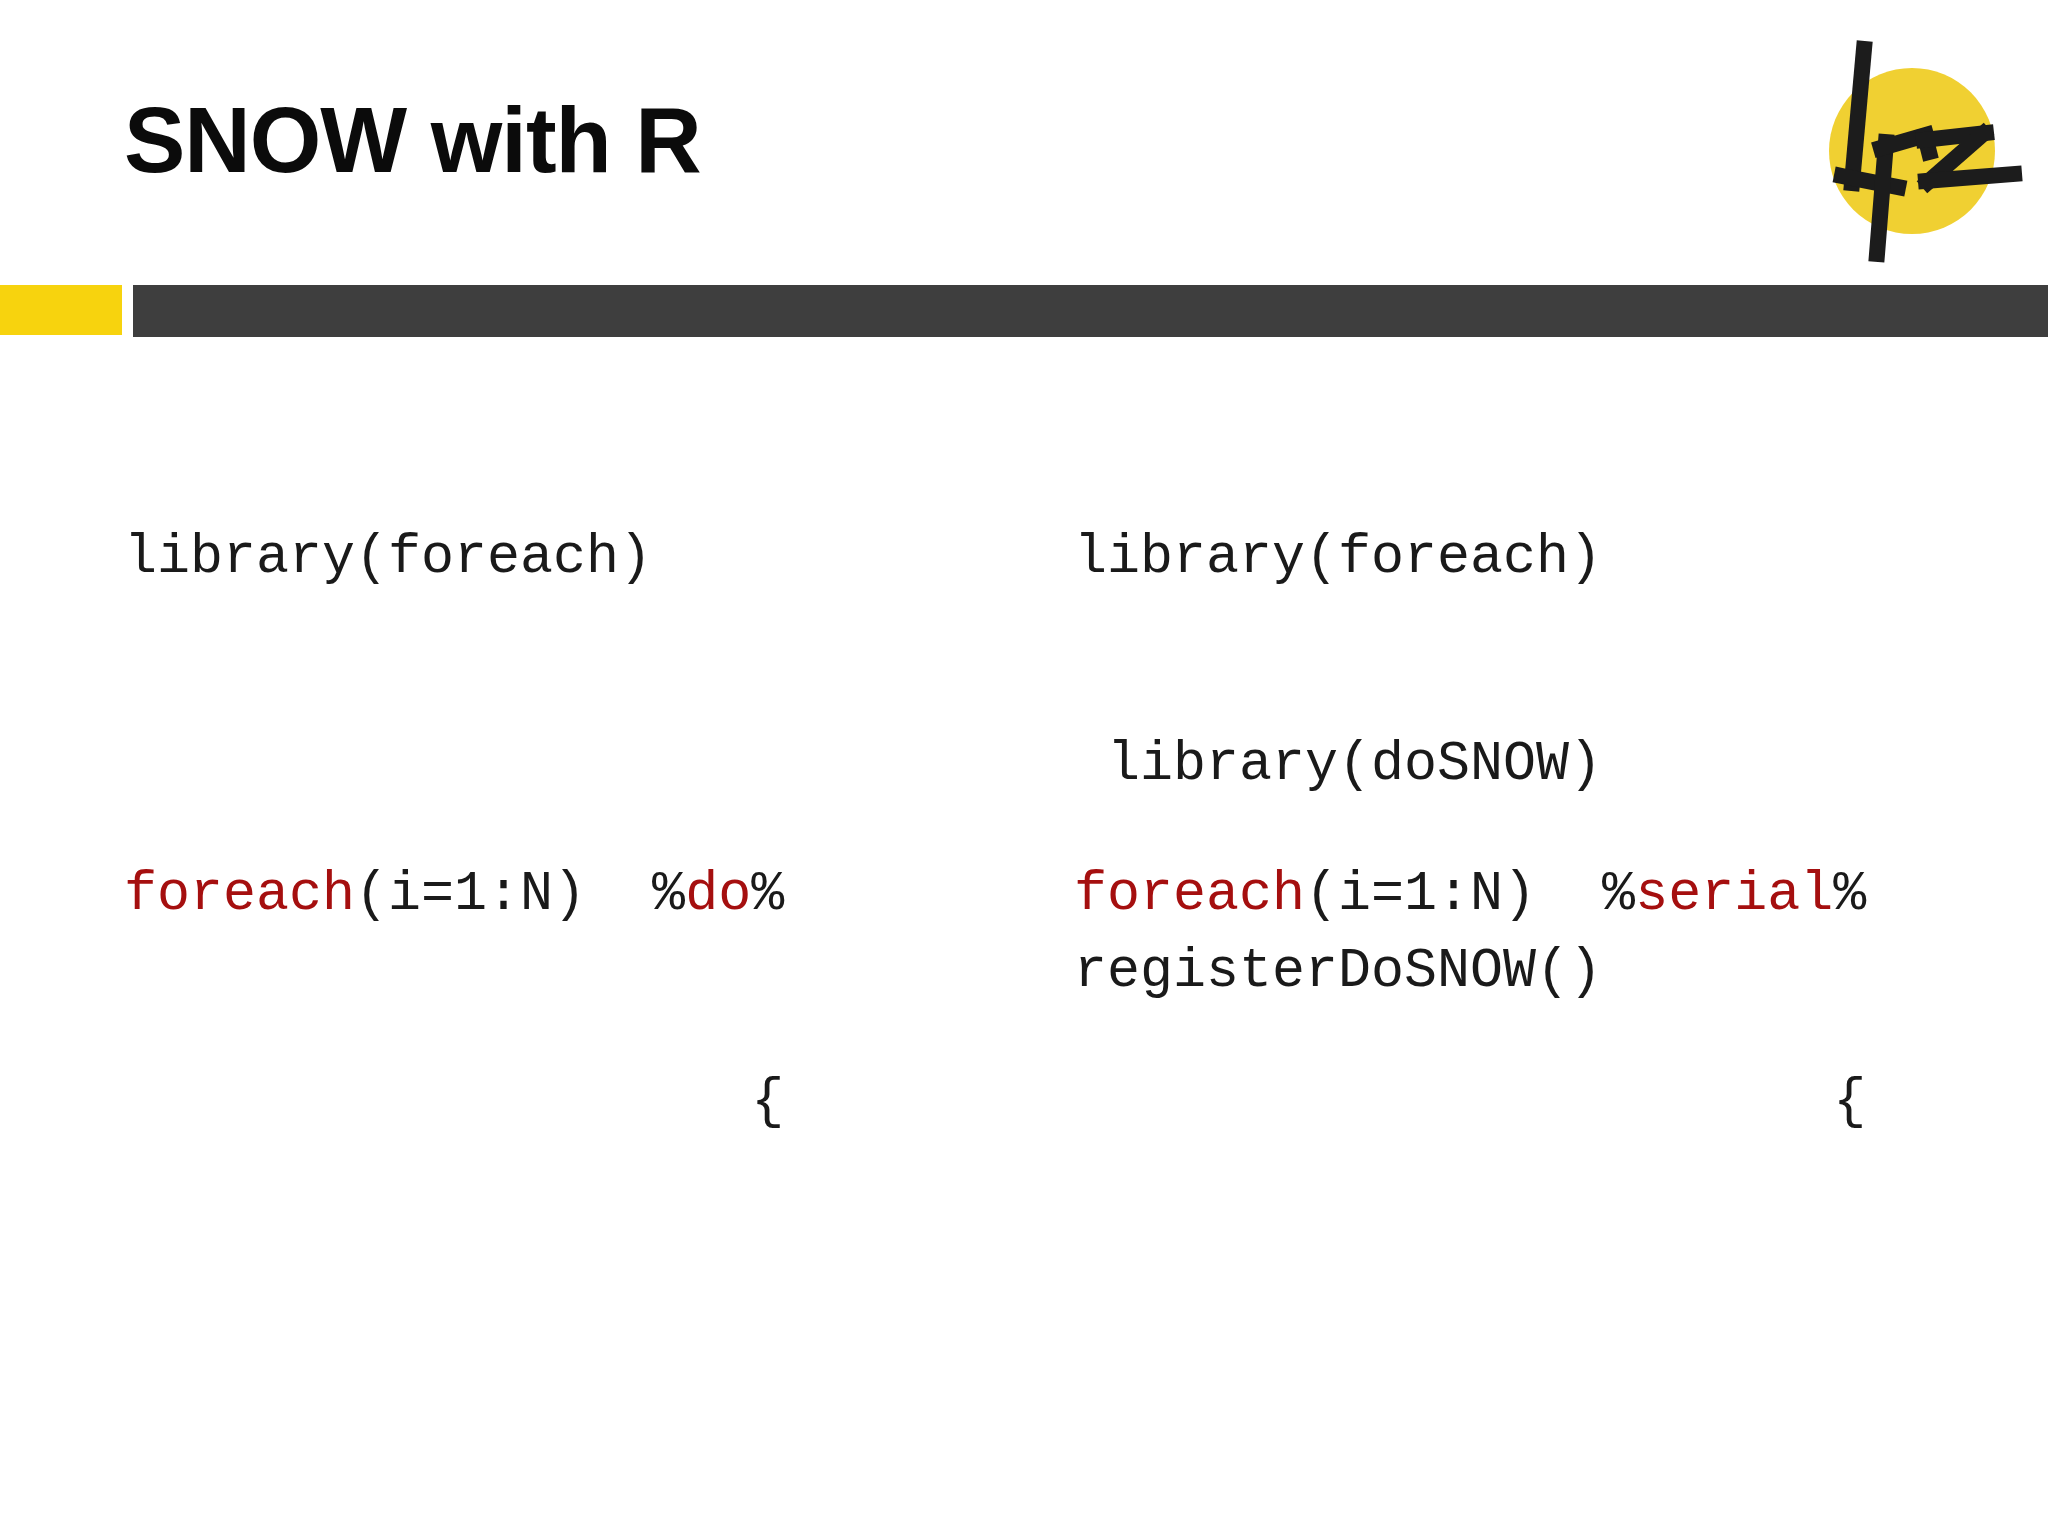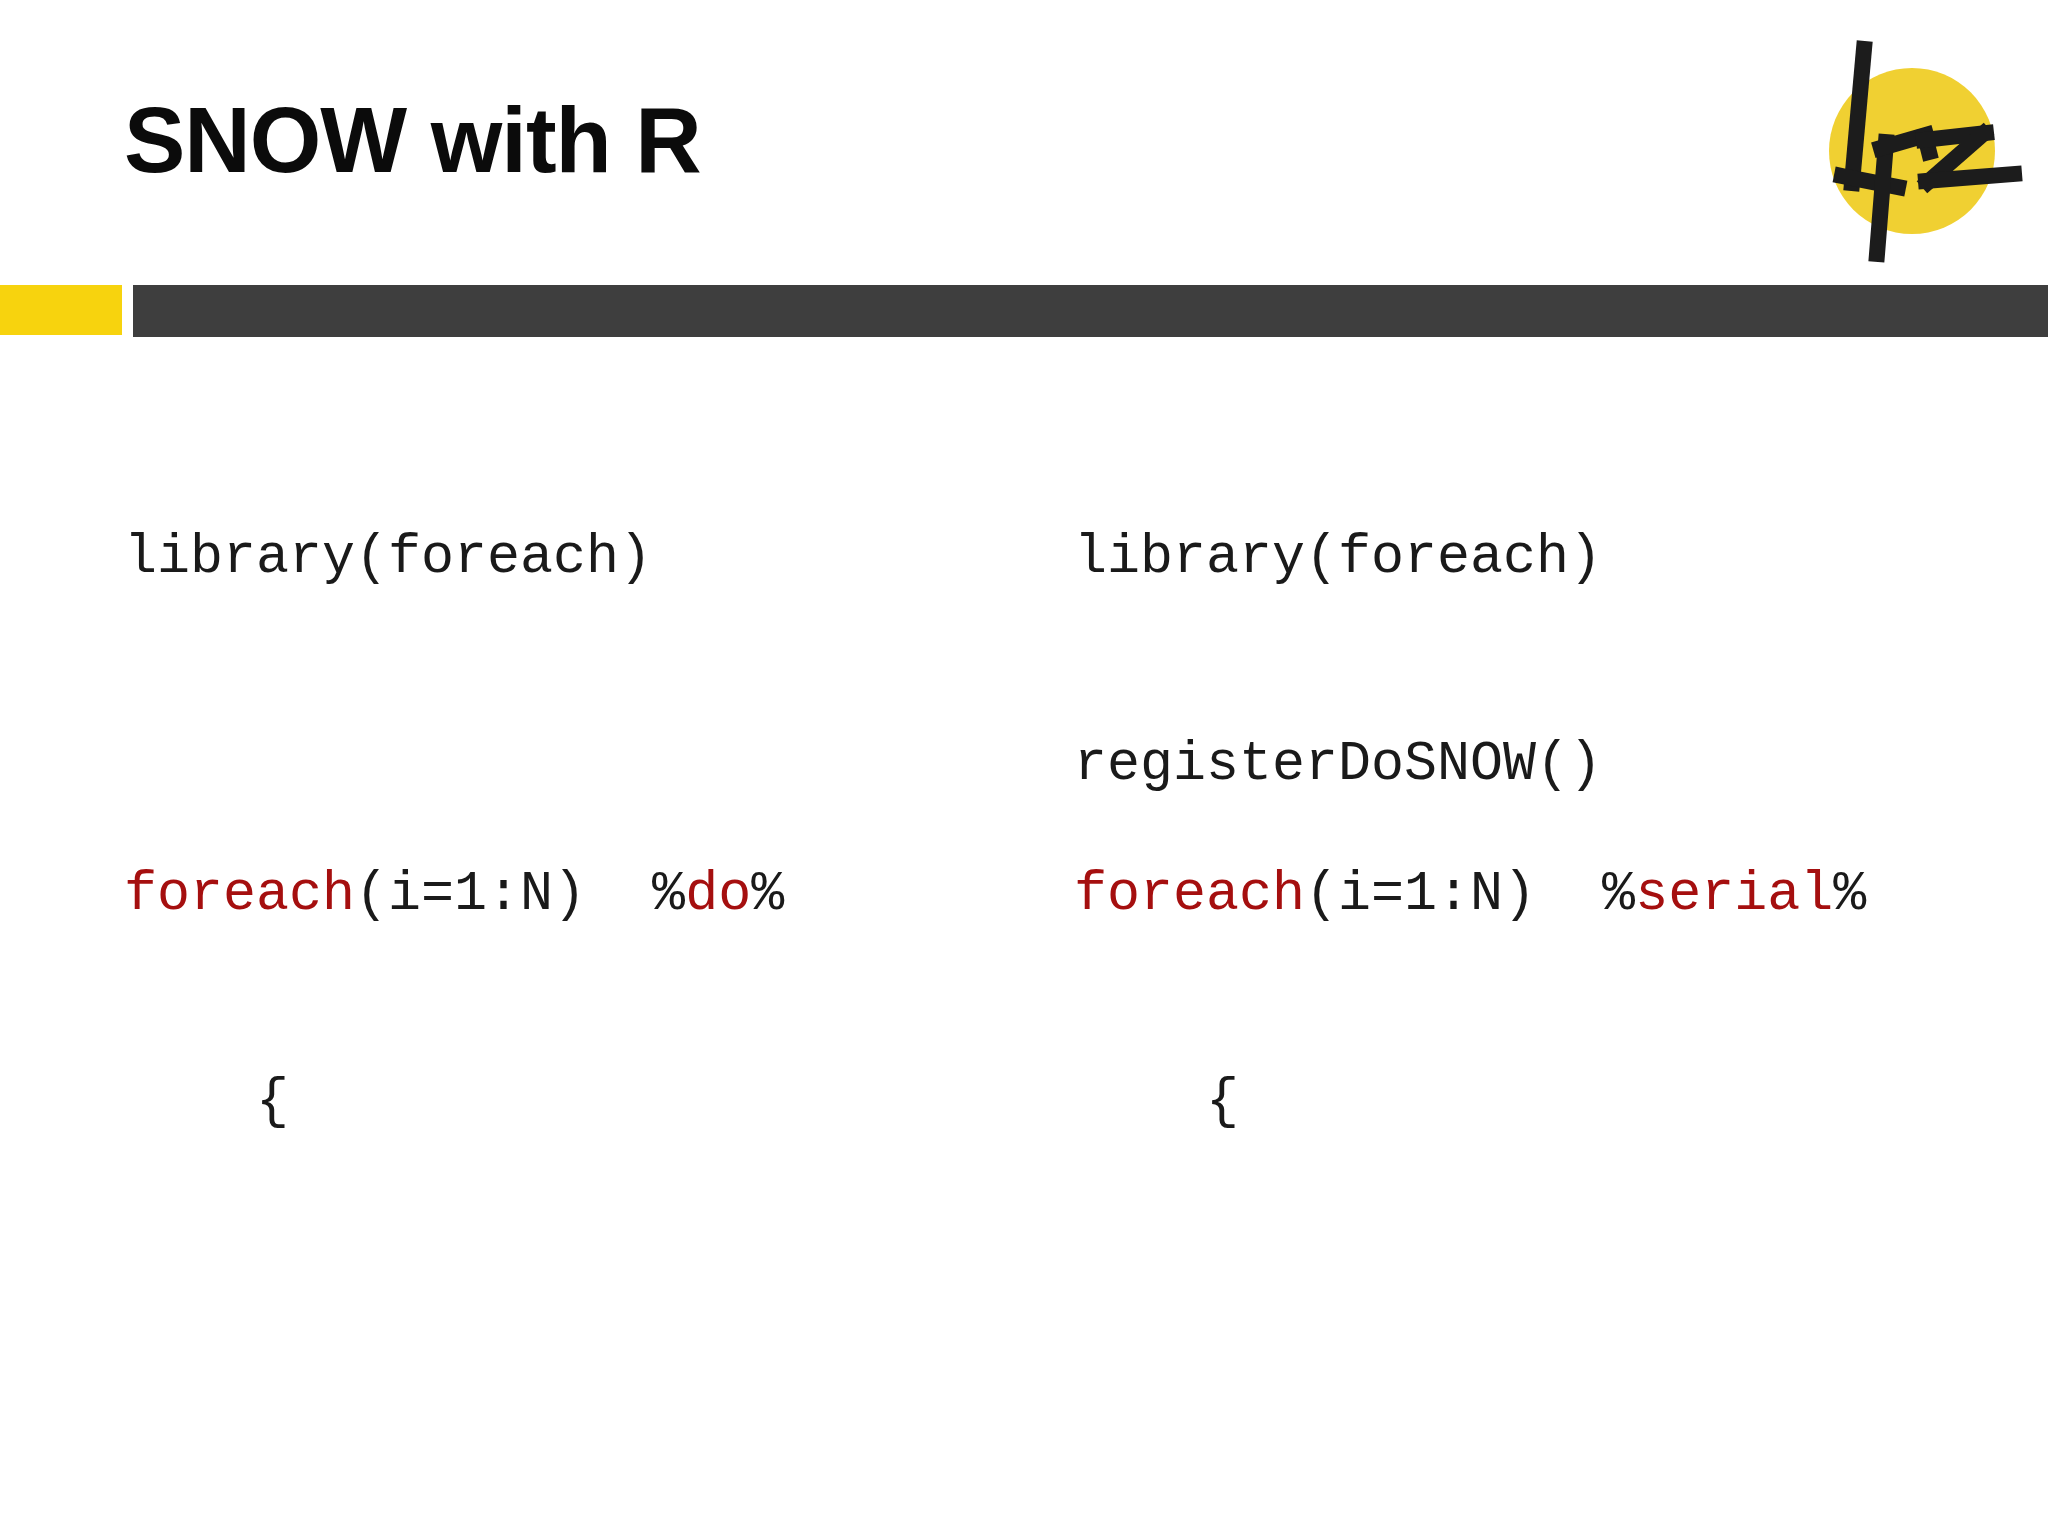--- a/index.html
+++ b/index.html
@@ -49,20 +49,21 @@
     height: 52px;
     background: #3e3e3e;
   }
   .code {
     position: absolute;
     font-family: "Liberation Mono", "DejaVu Sans Mono", monospace;
     font-size: 55px;
     line-height: 69px;
     color: #1a1a1a;
     white-space: pre;
+    text-align: right;
   }
   .code .kw {
     color: #a50f0f;
     font-weight: normal;
   }
   .comment {
     color: #2e6e2e;
   }
   .pos-lib-left   { left: 124px;  top: 385px; }
   .pos-lib-right  { left: 1074px; top: 385px; }
@@ -108,20 +109,21 @@
     <div>        mmult.f()</div>
     <div>    }</div>
   </div>
 
   <div class="code comment pos-com-left">
     <div># serial execution</div>
   </div>
 
   <div class="code pos-lib-right">
     <div>library(foreach)</div>
+    <div>library(doSNOW)</div>
     <div>registerDoSNOW()</div>
   </div>
 
   <div class="code pos-for-right">
     <div><span class="kw">foreach</span><span>(i=1:N)</span><span>  </span><span>%</span><span class="kw">serial</span><span>%</span></div>
     <div>    {</div>
     <div>        mmult.f()</div>
     <div>    }</div>
   </div>
 

